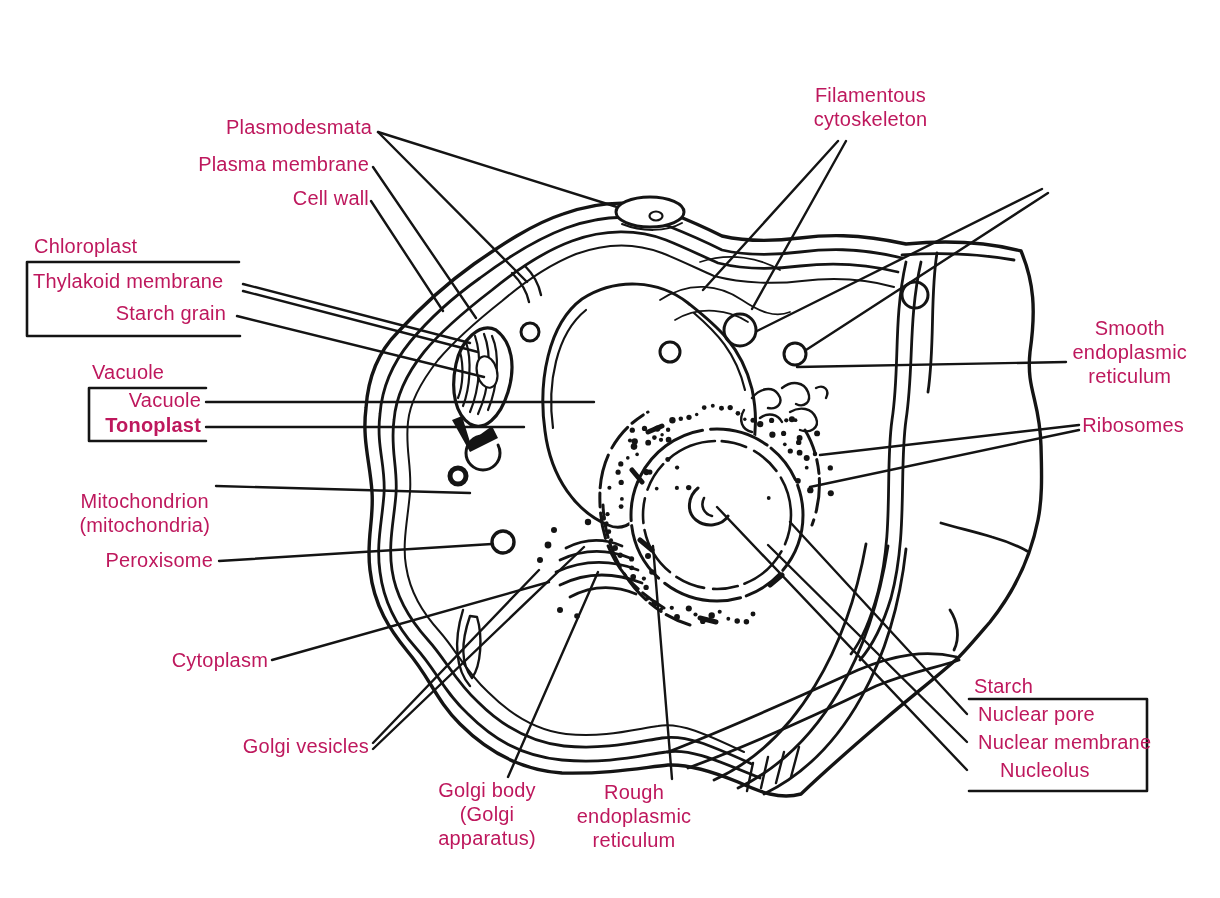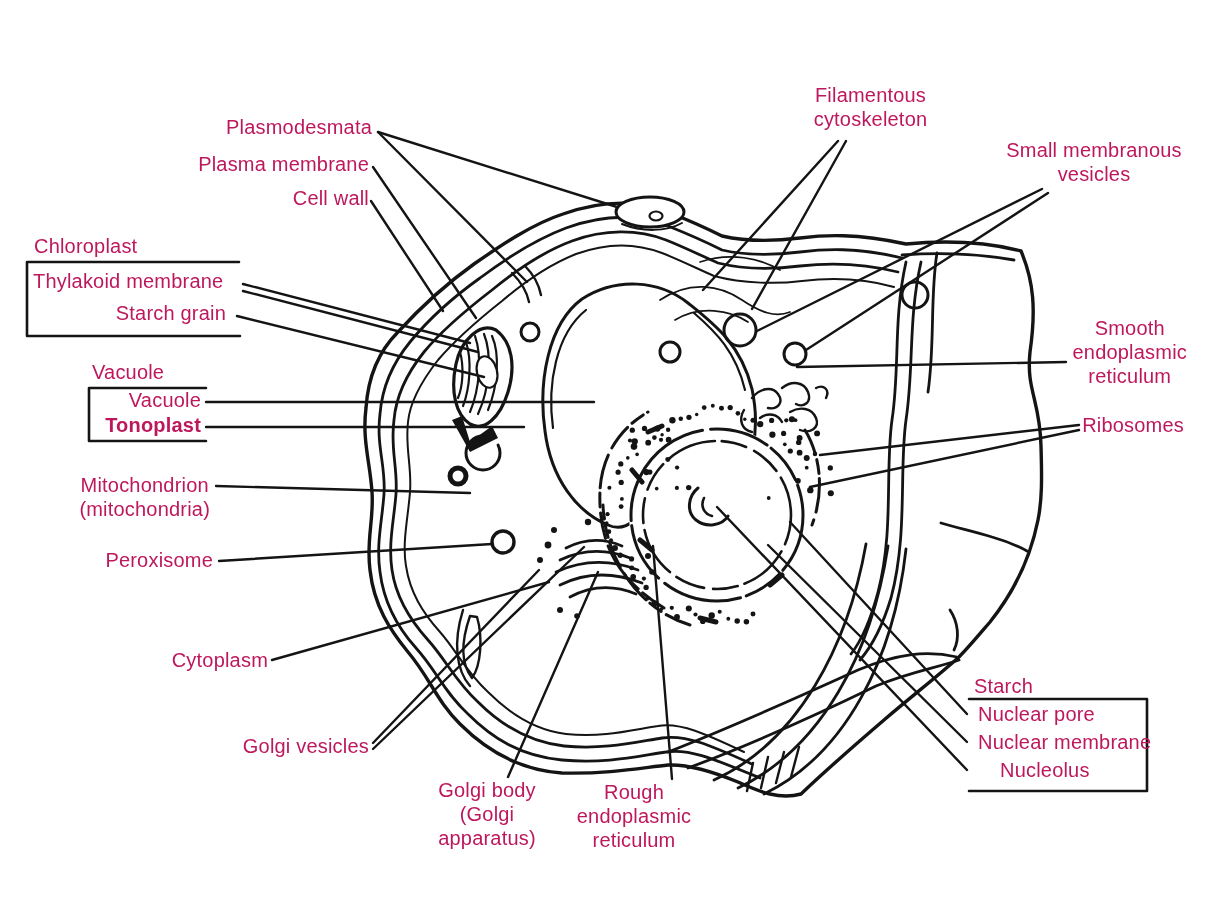--- a/index.html
+++ b/index.html
@@ -302,35 +302,33 @@
   <div class="lbl rgt" style="right:851px;top:186px;">Cell wall</div>
 
   <div class="lbl" style="left:34px;top:234px;">Chloroplast</div>
   <div class="lbl" style="left:33px;top:269px;">Thylakoid membrane</div>
   <div class="lbl rgt" style="right:994px;top:301px;">Starch grain</div>
 
   <div class="lbl" style="left:92px;top:360px;">Vacuole</div>
   <div class="lbl rgt" style="right:1019px;top:388px;">Vacuole</div>
   <div class="lbl rgt bold" style="right:1019px;top:413px;">Tonoplast</div>
 
-  <div class="lbl ctr" style="right:1010px;top:473px;">Mitochondrion
+  <div class="lbl ctr" style="right:1010px;top:489px;">Mitochondrion
 (mitochondria)</div>
   <div class="lbl rgt" style="right:1007px;top:548px;">Peroxisome</div>
   <div class="lbl rgt" style="right:952px;top:648px;">Cytoplasm</div>
   <div class="lbl rgt" style="right:851px;top:734px;">Golgi vesicles</div>
   <div class="lbl ctr" style="left:412px;top:778px;width:150px;">Golgi body
 (Golgi apparatus)</div>
   <div class="lbl ctr" style="left:566px;top:780px;width:136px;">Rough
 endoplasmic
 reticulum</div>
 
   <div class="lbl ctr" style="left:798px;top:83px;width:145px;">Filamentous
 cytoskeleton</div>
-  <div class="lbl ctr" style="left:1001px;top:138px;width:186px;">Small membranous
-vesicles</div>
   <div class="lbl ctr" style="right:33px;top:316px;">Smooth
 endoplasmic
 reticulum</div>
   <div class="lbl rgt" style="right:36px;top:413px;">Ribosomes</div>
 
   <div class="lbl" style="left:974px;top:674px;">Starch</div>
   <div class="lbl" style="left:978px;top:702px;">Nuclear pore</div>
   <div class="lbl" style="left:978px;top:730px;">Nuclear membrane</div>
   <div class="lbl" style="left:978px;top:758px;margin-left:22px;">Nucleolus</div>
 </div>

